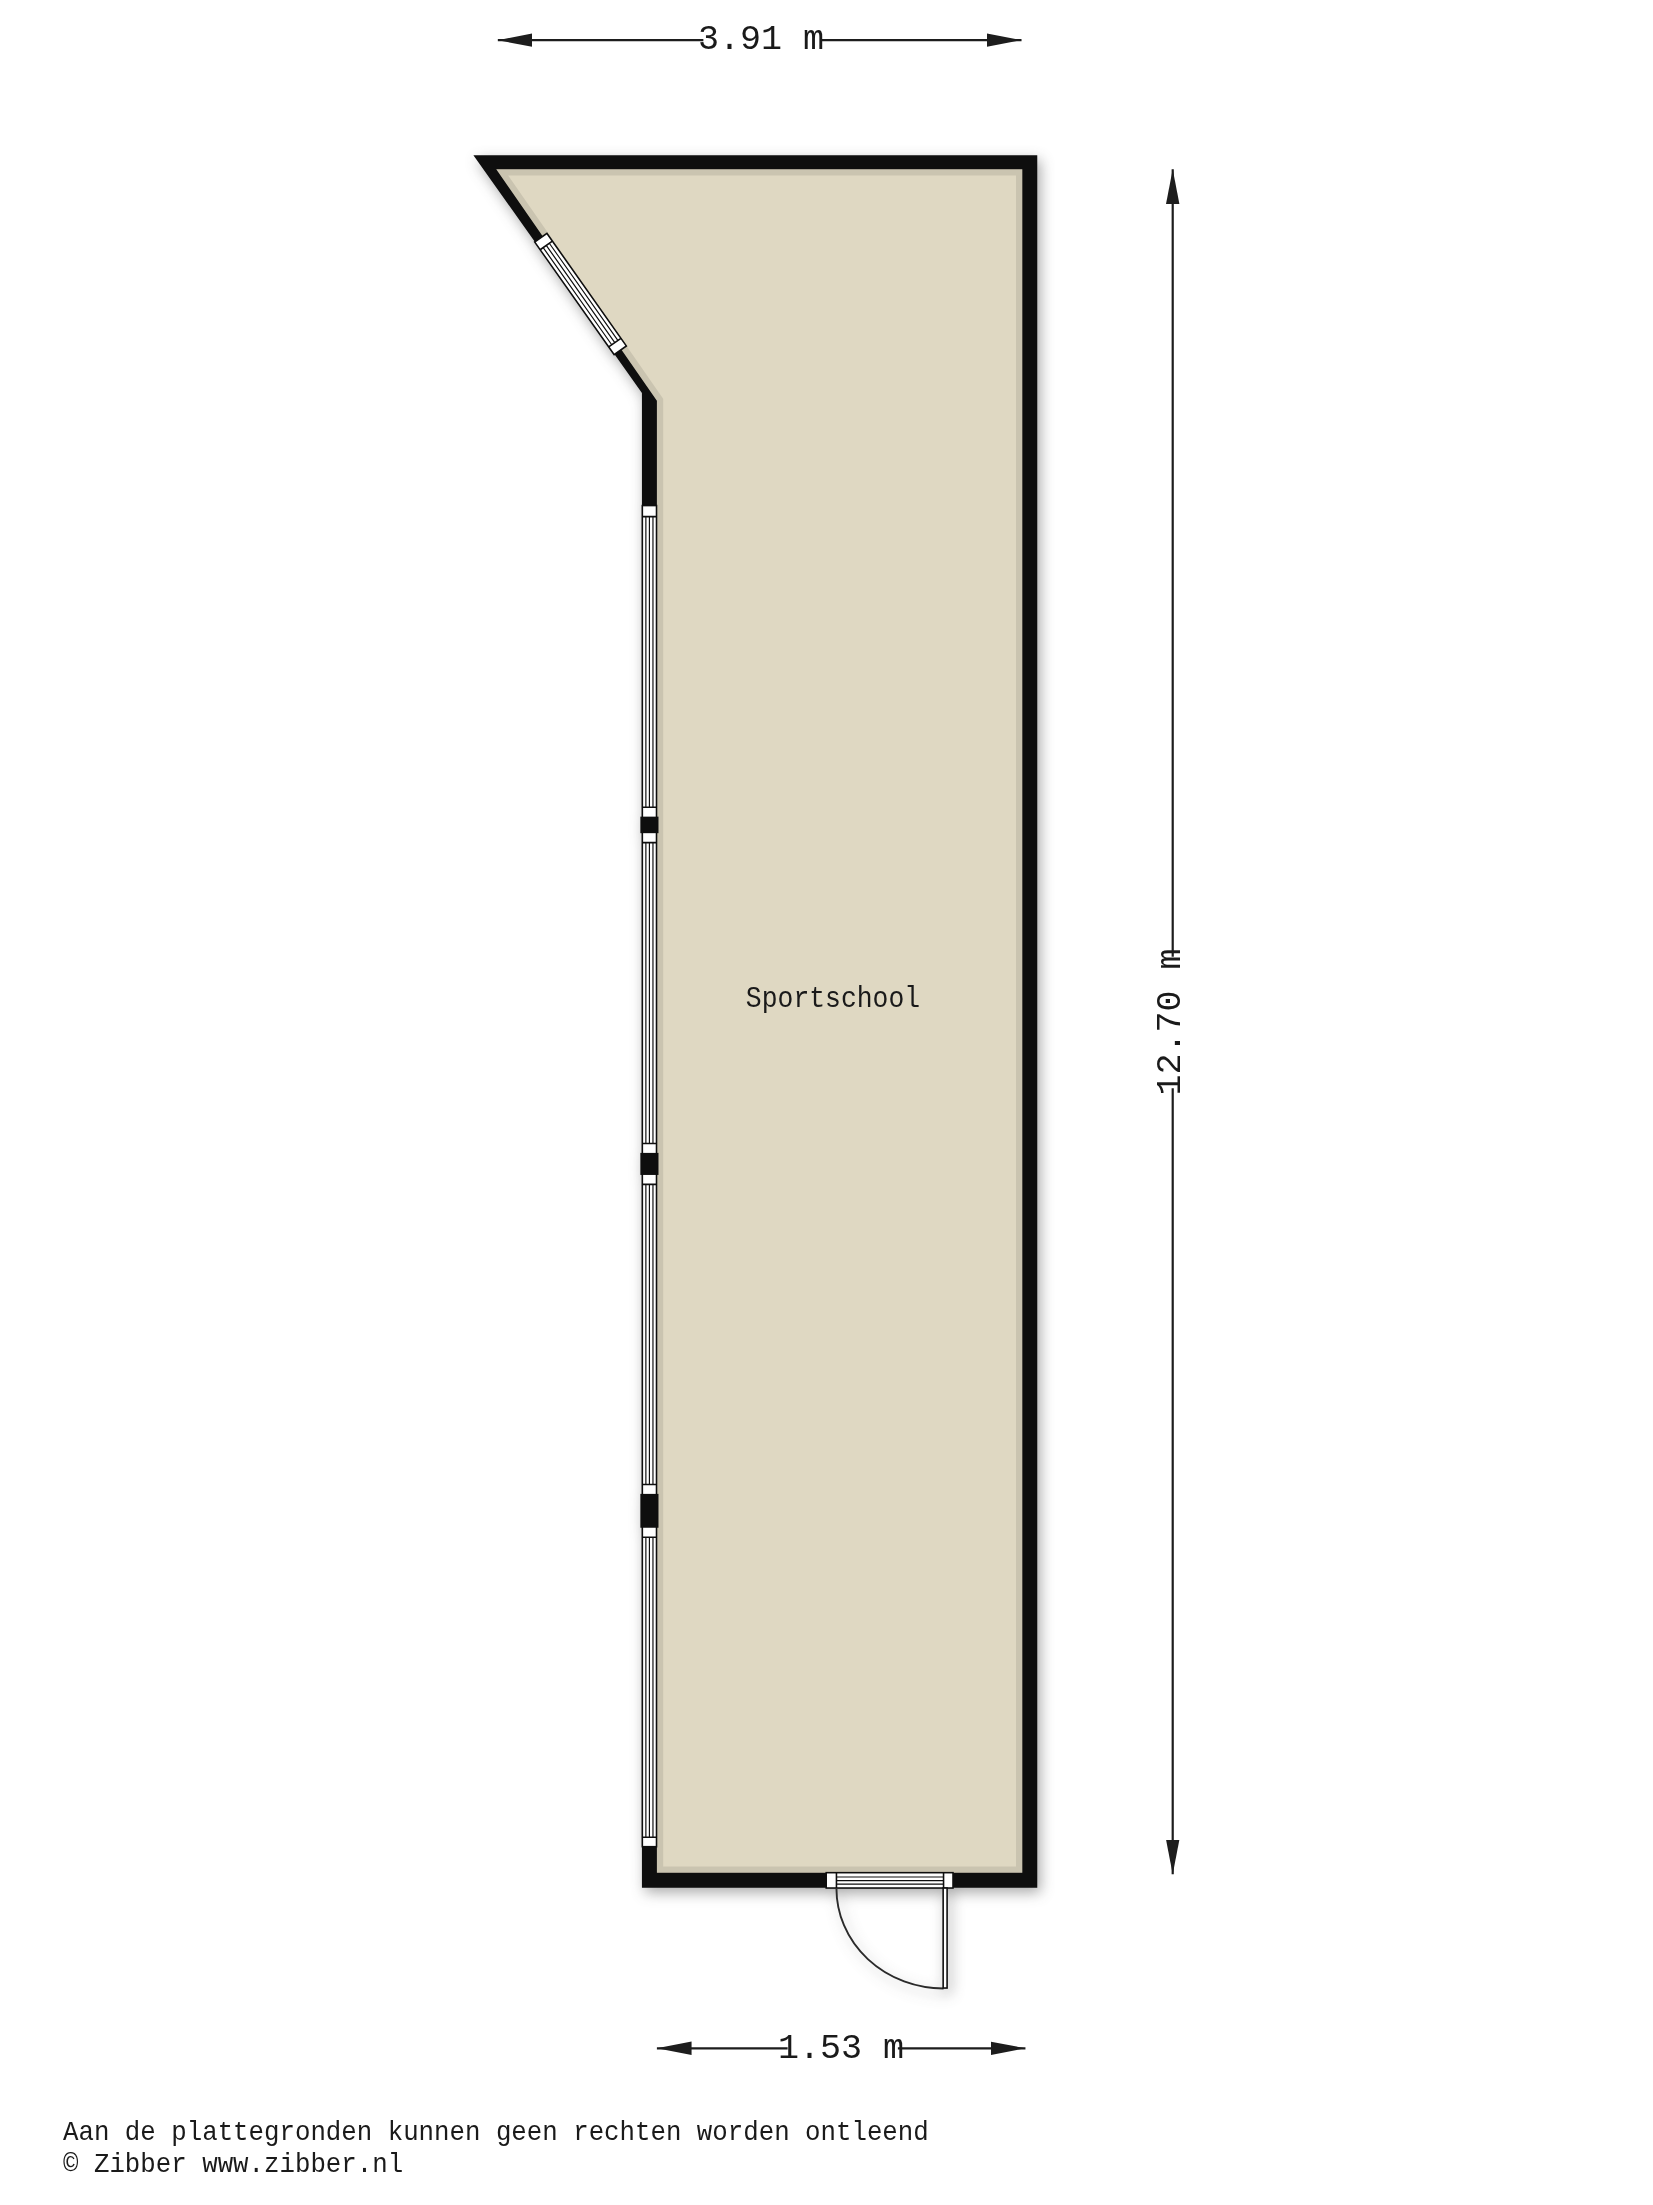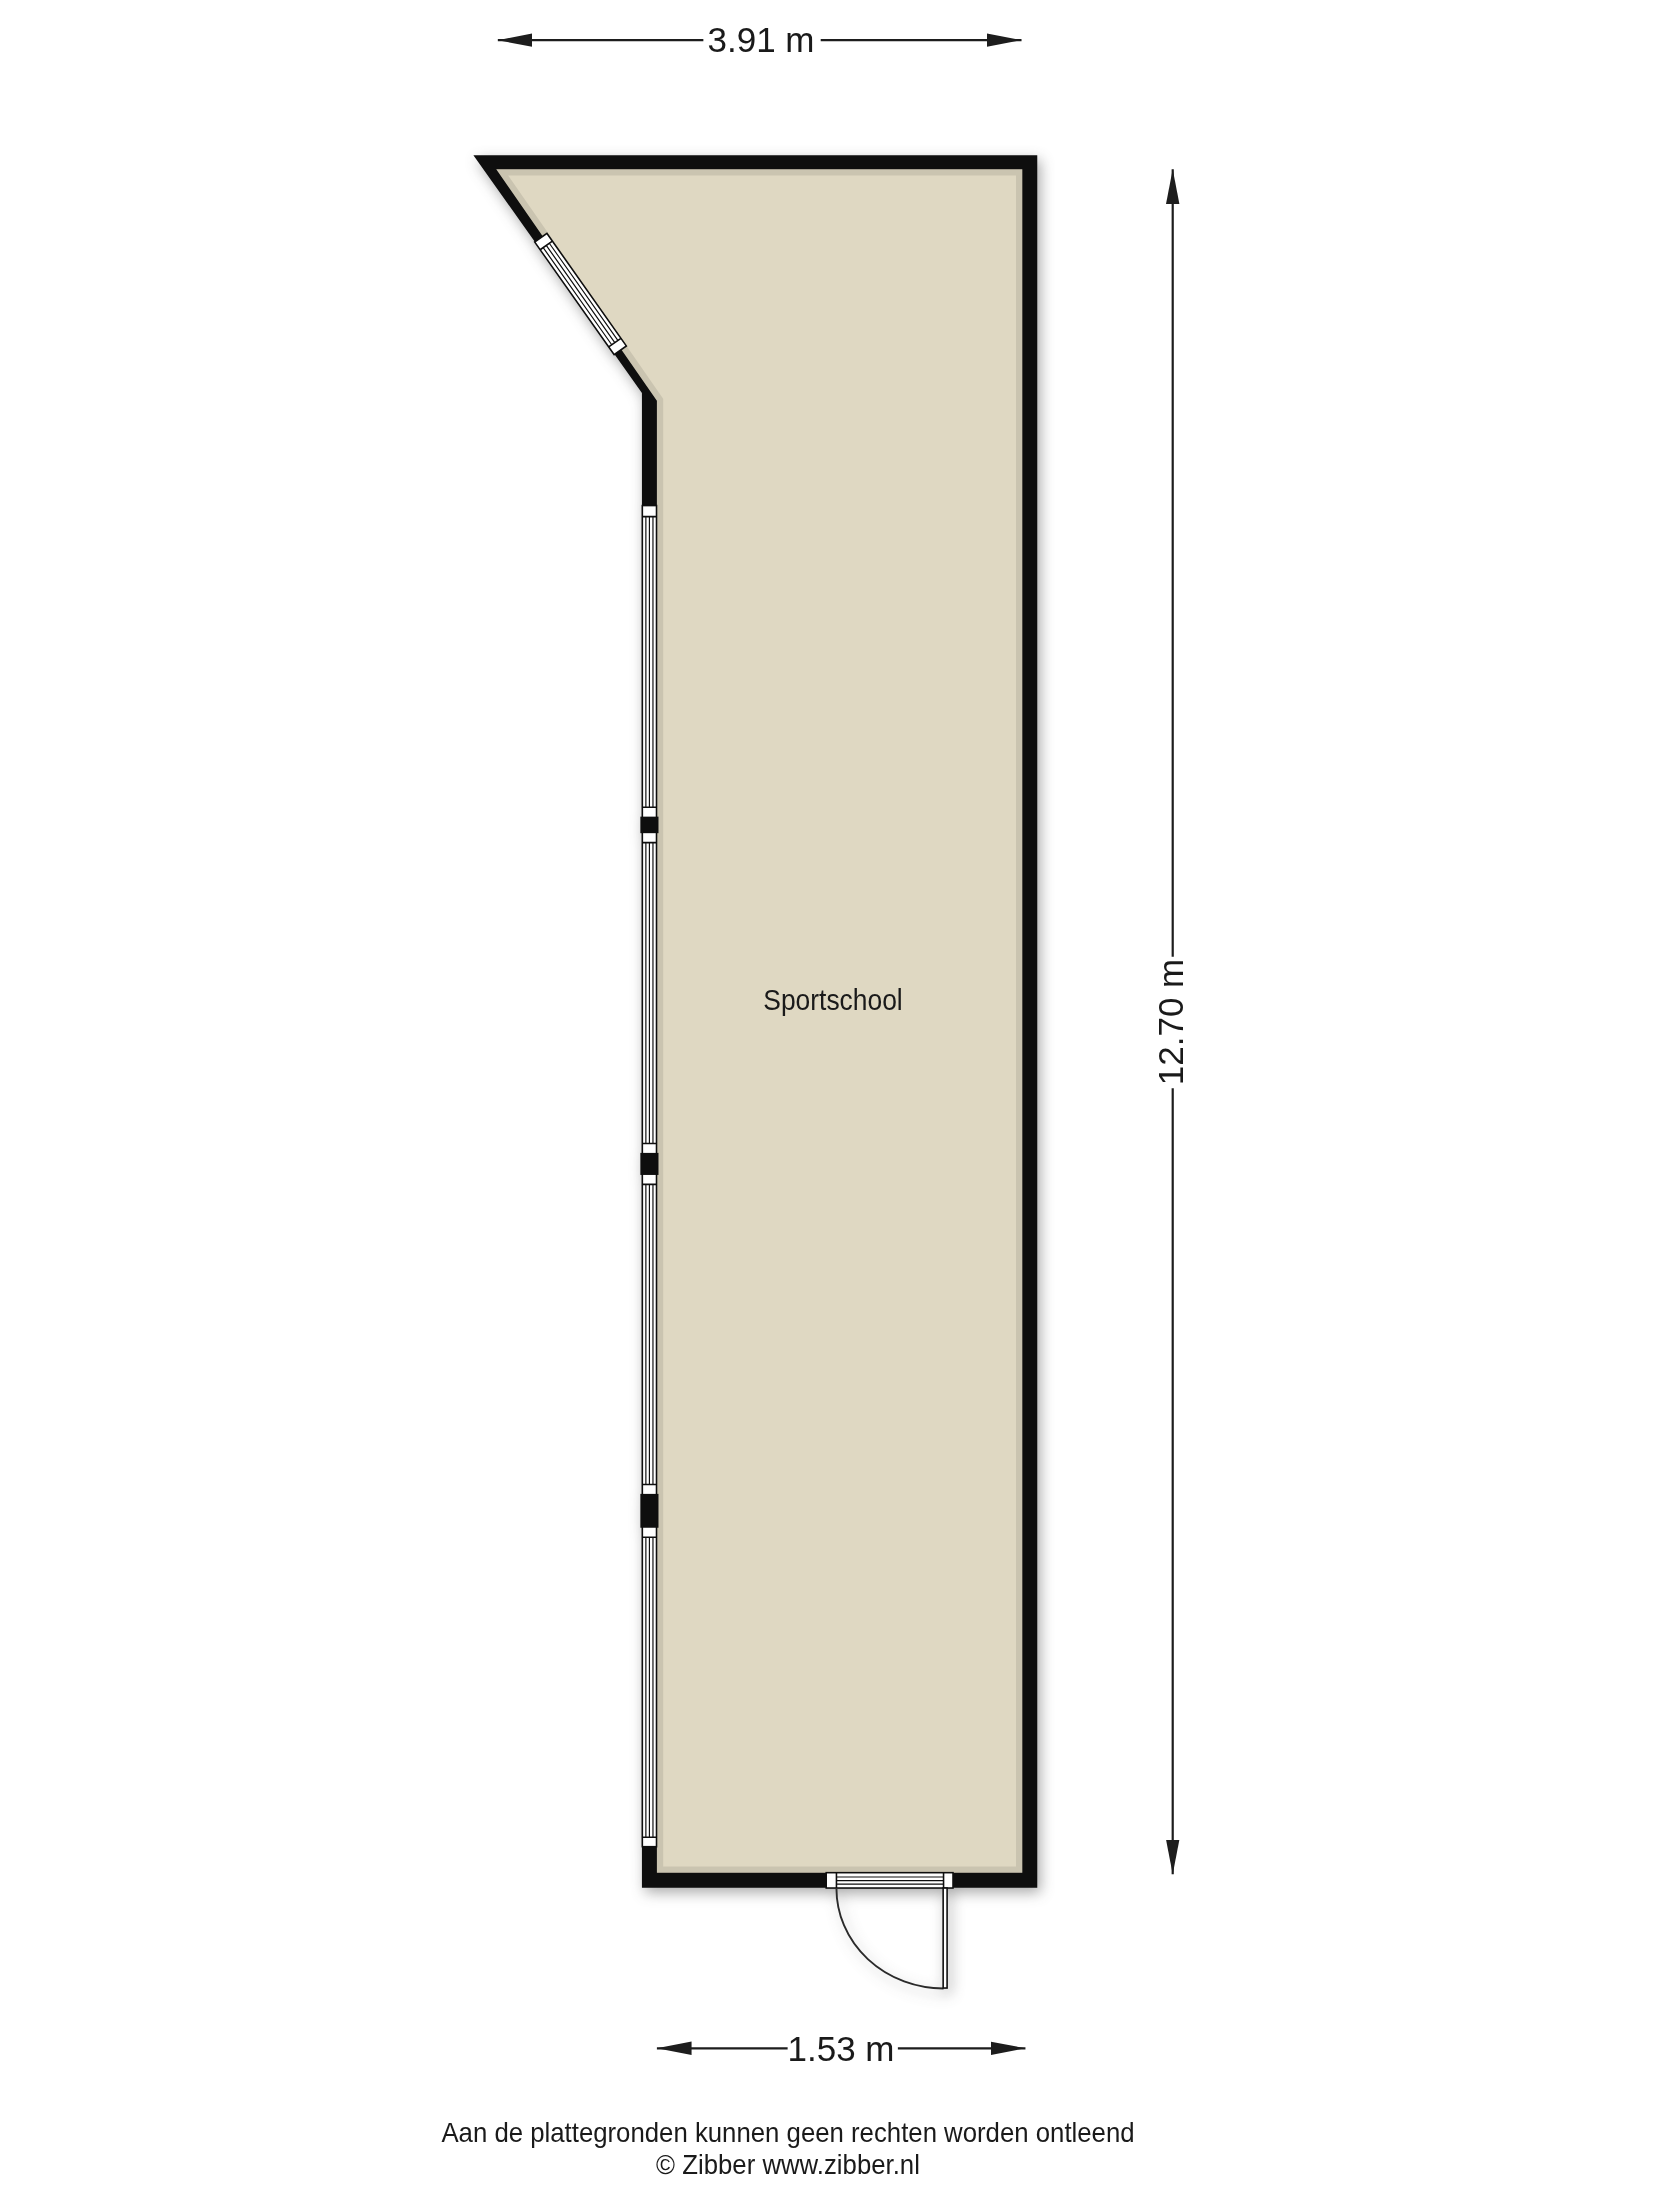--- a/index.html
+++ b/index.html
@@ -9,21 +9,21 @@
     --line:#1d1d1d;
     --text:#1a1a1a;
   }
   html,body{margin:0;padding:0;}
   body{background:var(--background);}
   .stage{
     position:relative;
     width:1576px;
     height:2205px;
     background:var(--background);
-    font-family:Liberation Sans, sans-serif;
+    font-family:Liberation Mono, monospace;
     color:var(--text);
     overflow:hidden;
   }
   .plan-svg{position:absolute;left:0;top:0;width:1654px;height:2205px;}
   .building{filter:drop-shadow(4px 6px 9px rgba(40,40,40,0.40));}
   .wall-fill{fill:var(--wall);stroke:none;}
   .floor-fill{fill:var(--floor);stroke:none;}
   .inner-rim{fill:none;stroke:rgba(0,0,0,0.09);stroke-width:16;}
   .win-band{fill:#ffffff;stroke:var(--wall);stroke-width:2;}
   .win-line{stroke:var(--wall);stroke-width:1.5;fill:none;}
@@ -40,21 +40,21 @@
     color:var(--text);
     transform:translate(-50%,-50%);
   }
   .dim-label{font-size:35px;line-height:38px;}
   .dim-label.vertical{transform:translate(-50%,-50%) rotate(-90deg);}
   .room-label{font-size:30px;line-height:33px;transform:translate(-50%,-50%) scaleX(0.88);}
   .footer{
     position:absolute;
     left:0;right:0;
     top:2117px;
-    text-align:center;
+    text-align:left;
   }
   .footer-line{
     font-size:28px;
     line-height:31.5px;
     transform:scaleX(0.92);
     transform-origin:center;
   }
 </style>
 </head>
 <body>

